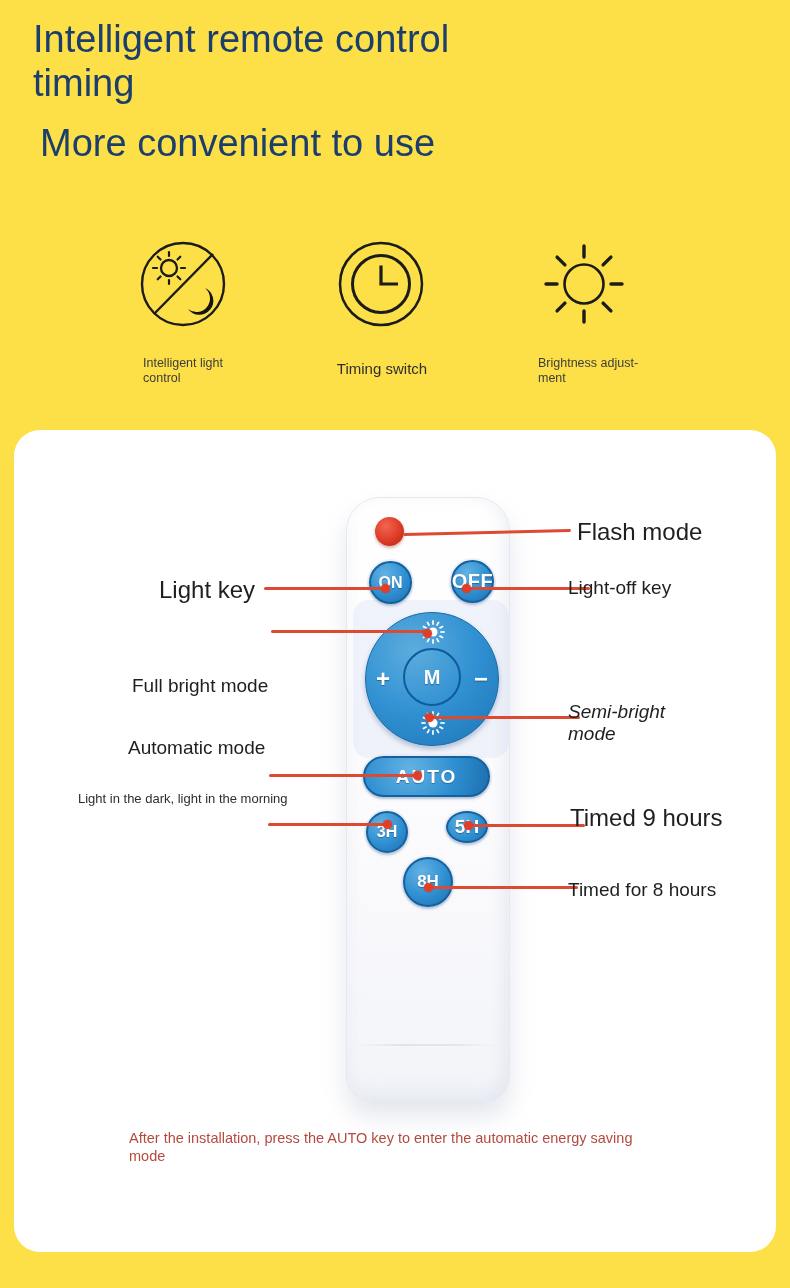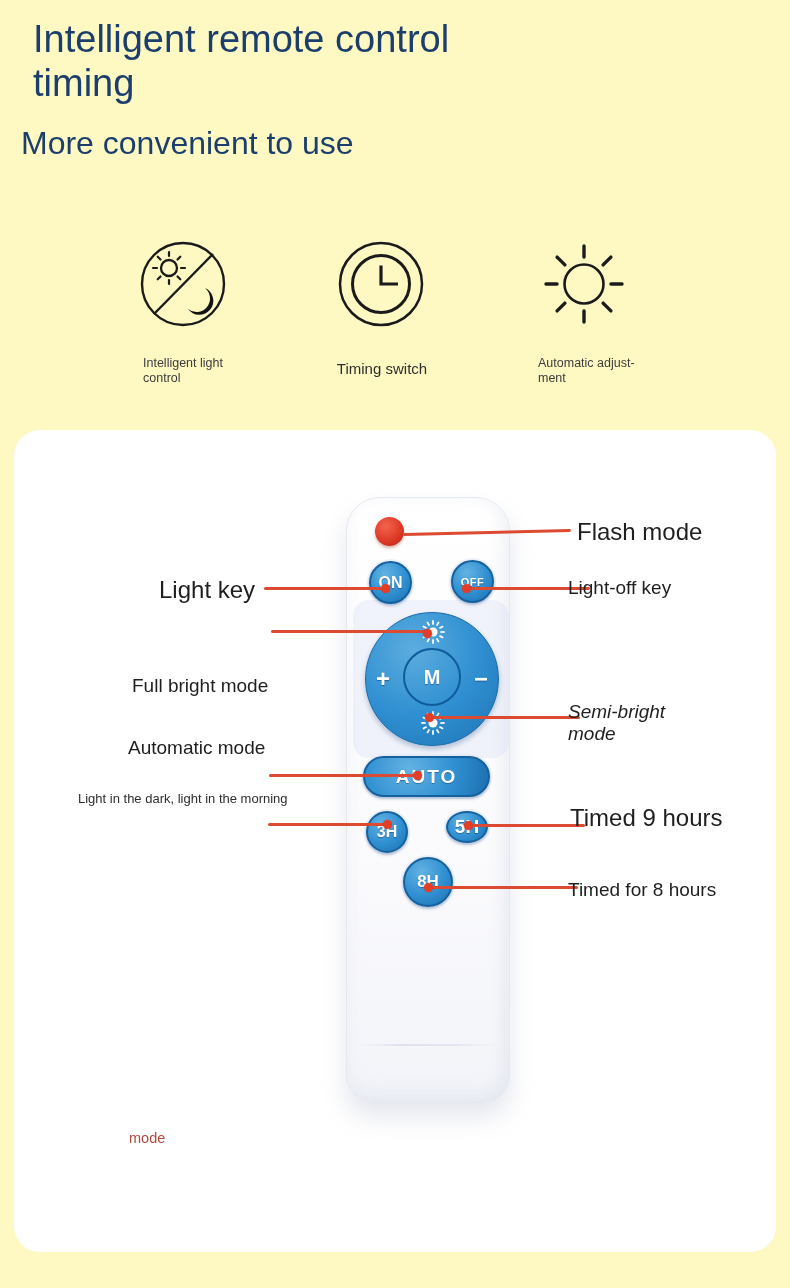--- a/index.html
+++ b/index.html
@@ -1,27 +1,27 @@
 <!DOCTYPE html>
 <html><head>
 <meta charset="utf-8">
 <style>
   * { margin:0; padding:0; box-sizing:border-box; }
   html,body { background:#e9e9eb; }
   .page {
     position:relative; width:790px; height:1288px; margin:0 auto;
-    background:#fef9c3; overflow:hidden;
+    background:#fde047; overflow:hidden;
     font-family:"Liberation Sans", sans-serif;
   }
   .abs { position:absolute; }
 
   
   .title { left:33px; top:17px; font-size:38px; line-height:44px; color:#1c3e6d; }
   .title span { display:block; }
-  .subtitle { left:21px; top:121px; font-size:32px; line-height:44px; color:#1c3e6d; }
+  .subtitle { left:40px; top:121px; font-size:38px; line-height:44px; color:#1c3e6d; }
 
   
   .feature-icon { width:88px; height:88px; }
   .feat-label { font-size:12.5px; line-height:15px; color:#3c3c3c; }
   .feat-label span { display:block; }
   .feat-label-mid { font-size:15px; color:#2e2e2e; text-align:center; }
 
   
   .card {
     left:14px; top:430px; width:762px; height:822px;
@@ -51,21 +51,21 @@
     text-shadow:0 1px 1px rgba(10,50,100,.45);
     box-shadow:0 2px 3px rgba(30,70,130,.28), 0 0 0 2px rgba(222,229,243,.55);
   }
   .round { border-radius:50%; }
   .flash-btn {
     left:375px; top:517px; width:29px; height:29px; border-radius:50%; z-index:3;
     background:radial-gradient(circle at 38% 32%, #f2654f 0%, #dd3b26 55%, #b42413 100%);
     box-shadow:0 2px 3px rgba(150,40,20,.35);
   }
   .btn-on  { left:369px; top:561px; width:43px; height:43px; font-size:16px; }
-  .btn-off { left:451px; top:560px; width:43px; height:43px; font-size:11px; letter-spacing:.5px; }
+  .btn-off { left:451px; top:560px; width:43px; height:43px; font-size:20px; letter-spacing:.5px; }
 
   .dpad-backdrop { left:353px; top:600px; width:156px; height:158px; border-radius:16px; background:rgba(208,220,243,.30); z-index:2; }
   .dpad {
     left:365px; top:612px; width:134px; height:134px; border-radius:50%; z-index:3;
     background:radial-gradient(circle at 36% 28%, #5cadde 0%, #2f8fd1 52%, #1e74b4 100%);
     border:1px solid #1a6aa9;
     box-shadow:0 3px 5px rgba(30,70,130,.30);
   }
   .dpad-ring {
     position:absolute; left:37px; top:35px; width:58px; height:58px; border-radius:50%;
@@ -155,21 +155,21 @@
         <line x1="44" y1="71" x2="44" y2="82"></line>
           <line x1="24.9" y1="63.1" x2="17.1" y2="70.9"></line>
         <line x1="17" y1="44" x2="6" y2="44"></line>
           <line x1="24.9" y1="24.9" x2="17.1" y2="17.1"></line>
         <line x1="44" y1="17" x2="44" y2="6"></line>
           <line x1="63.1" y1="24.9" x2="70.9" y2="17.1"></line>
       </g>
     </svg>
   </div>
   <div class="abs feat-label" style="left:538px;top:356px;">
-    <span>Automatic adjust-</span>
+    <span>Brightness adjust-</span>
     <span>ment</span>
   </div>
 
   <div class="abs card"></div>
 
   <div class="abs remote"></div>
   <div class="abs remote-seam"></div>
 
   <div class="abs flash-btn"></div>
   <button class="blue-btn round btn-on">ON</button>
@@ -249,18 +249,19 @@
   <div class="lbl lbl-md" style="left:568px;top:701px;">
     <span>Semi-bright</span>
     <span>mode</span>
   </div>
   <div class="lbl lbl-md" style="left:128px;top:737px;">Automatic mode</div>
   <div class="lbl lbl-sm" style="left:78px;top:776px;margin-top:15px;">Light in the dark, light in the morning</div>
   <div class="lbl lbl-lg" style="left:570px;top:804px;">Timed 9 hours</div>
   <div class="lbl lbl-md" style="left:568px;top:879px;">Timed for 8 hours</div>
 
   <div class="note" style="left:129px;top:1129px;">
+    <span>After the installation, press the AUTO key to enter the automatic energy saving</span>
     <span>mode</span>
   </div>
   <div class="note" style="left:79px;top:1167px;">
   </div>
 
 </div>
 
 </body></html>

